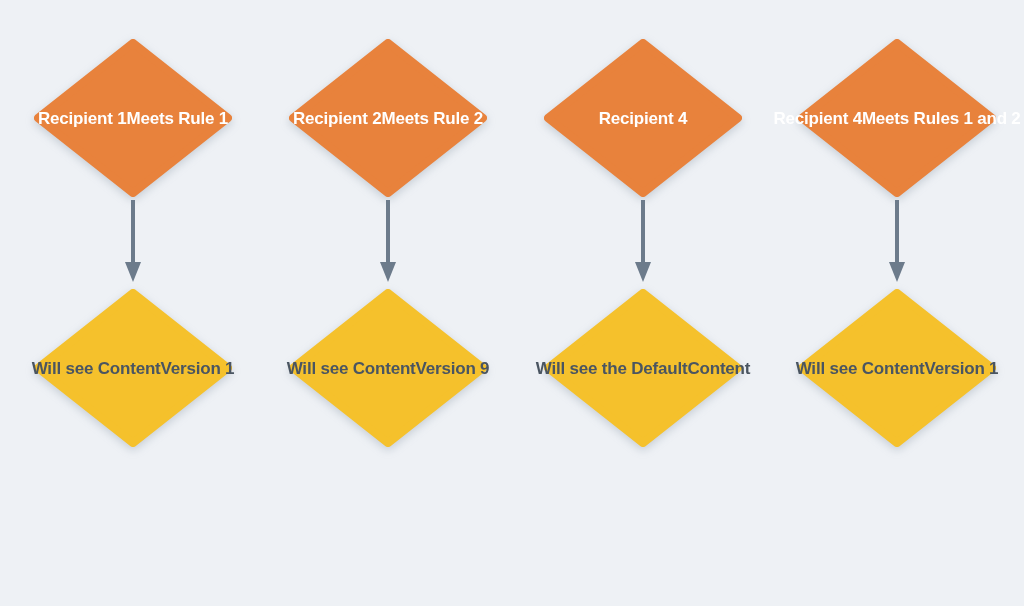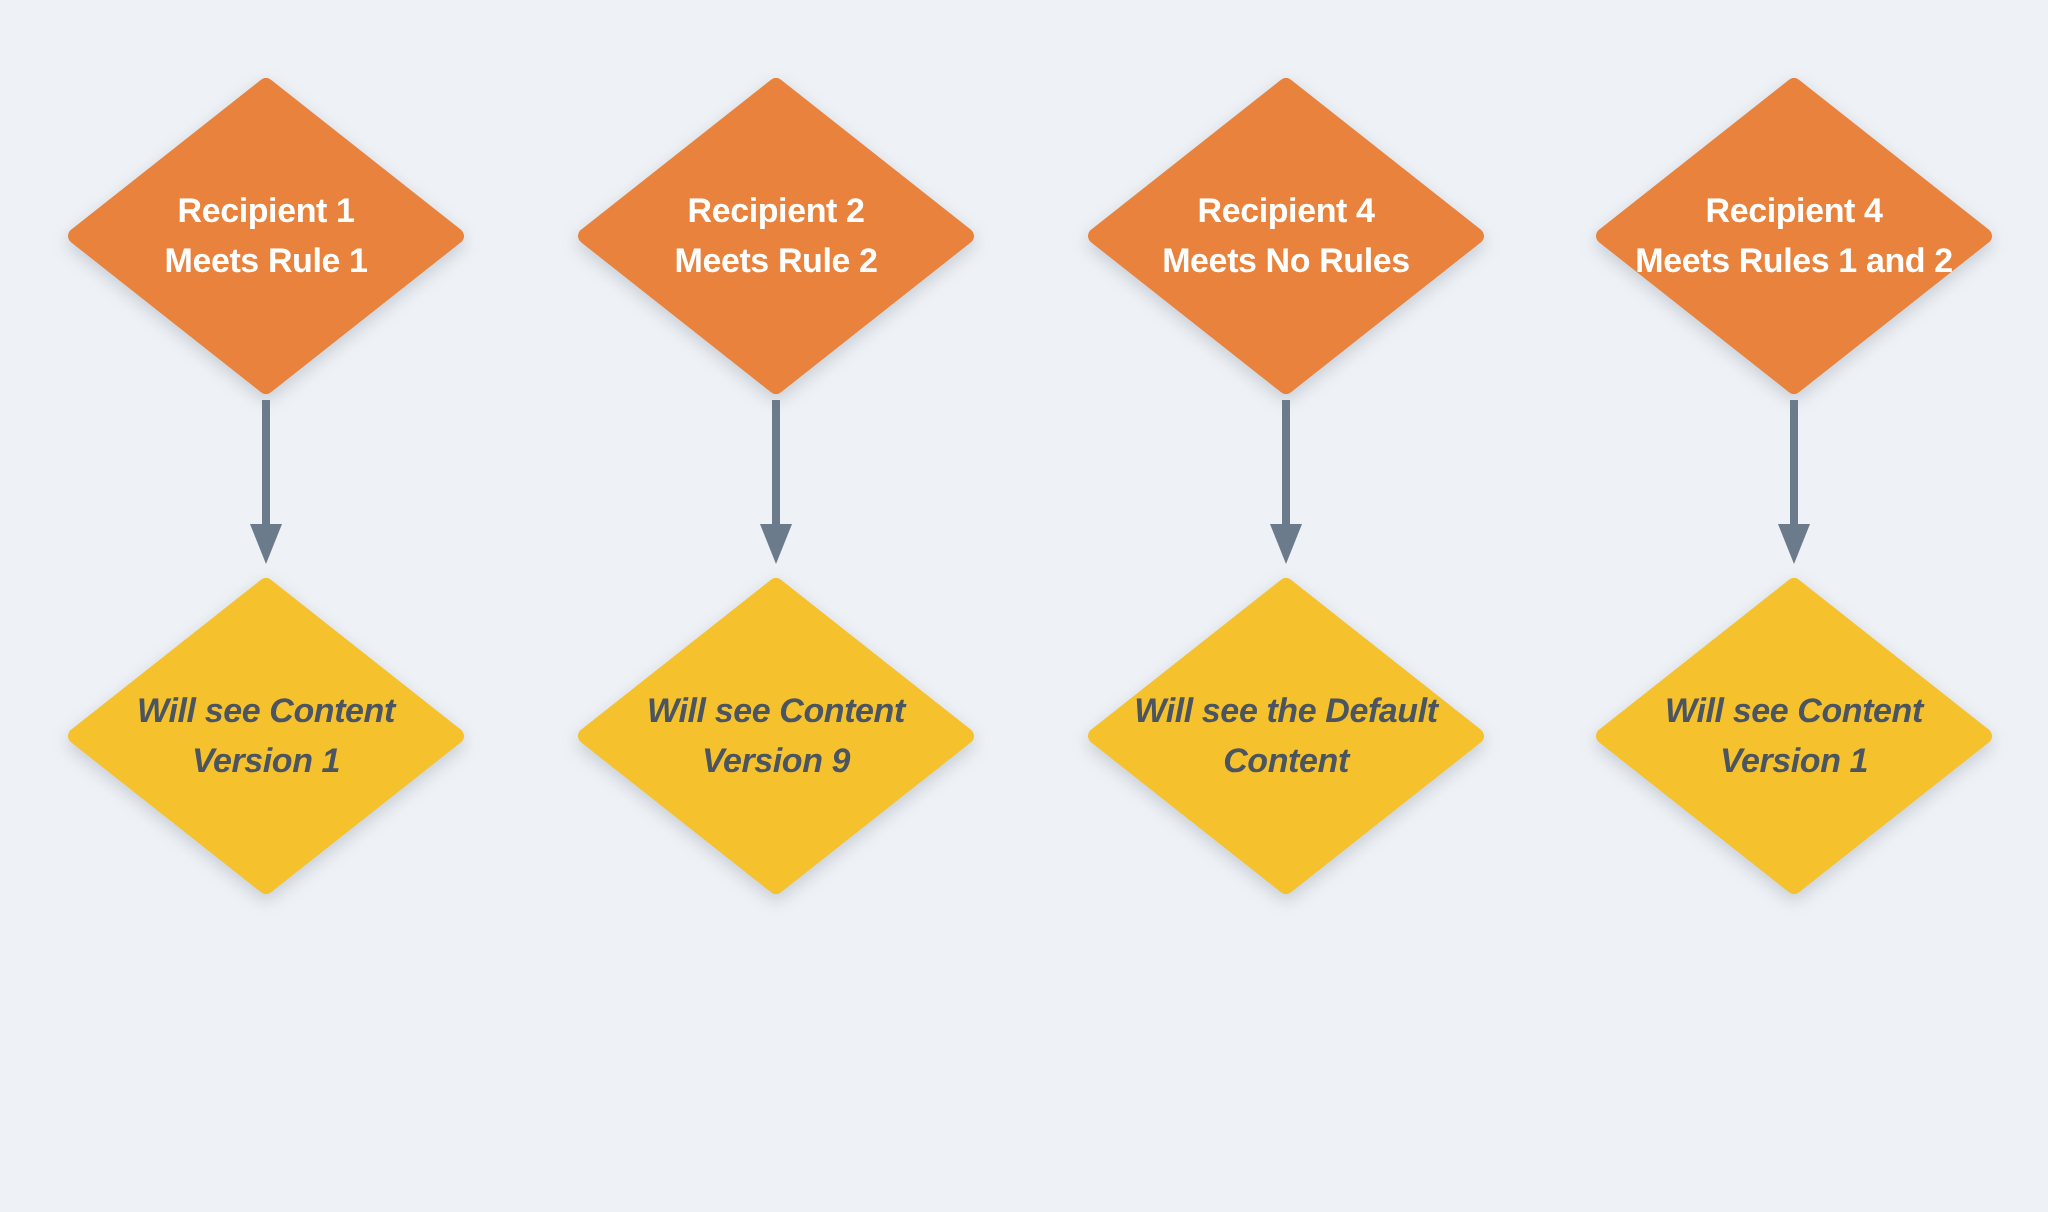--- a/index.html
+++ b/index.html
@@ -58,32 +58,32 @@
     fill: var(--result);
     stroke: var(--result);
   }
 
   .label {
     position: absolute;
     top: 0; left: 0;
     width: 200px;
     height: 160px;
     display: flex;
-    flex-direction: column;
+    flex-direction: row;
     align-items: center;
     justify-content: center;
     text-align: center;
     font-size: 17px;
     font-weight: bold;
     letter-spacing: -0.2px;
     line-height: 25px;
   }
   .label span { white-space: nowrap; }
   .diamond.condition .label { color: var(--condition_text); }
-  .diamond.result .label { color: var(--result_text); font-style: italic; }
+  .diamond.result .label { color: var(--result_text); }
 
   .arrow {
     position: absolute;
     top: 198px;
     left: 90px;
     width: 20px;
     height: 88px;
   }
   .arrow line { stroke: var(--arrow); stroke-width: 4; }
   .arrow polygon { fill: var(--arrow); }
@@ -143,21 +143,20 @@
     </div>
   </div>
 
   <div class="column col-3">
     <div class="diamond condition">
       <svg viewBox="0 0 200 160">
         <path d="M100 5 L195 80 L100 155 L5 80 Z" stroke-width="8" stroke-linejoin="round"></path>
       </svg>
       <div class="label">
         <span>Recipient 4</span>
-        <span>Meets No Rules</span>
       </div>
     </div>
     <svg class="arrow" viewBox="0 0 20 88">
       <line x1="10" y1="2" x2="10" y2="66"></line>
       <polygon points="2,64 18,64 10,84"></polygon>
     </svg>
     <div class="diamond result">
       <svg viewBox="0 0 200 160">
         <path d="M100 5 L195 80 L100 155 L5 80 Z" stroke-width="8" stroke-linejoin="round"></path>
       </svg>

